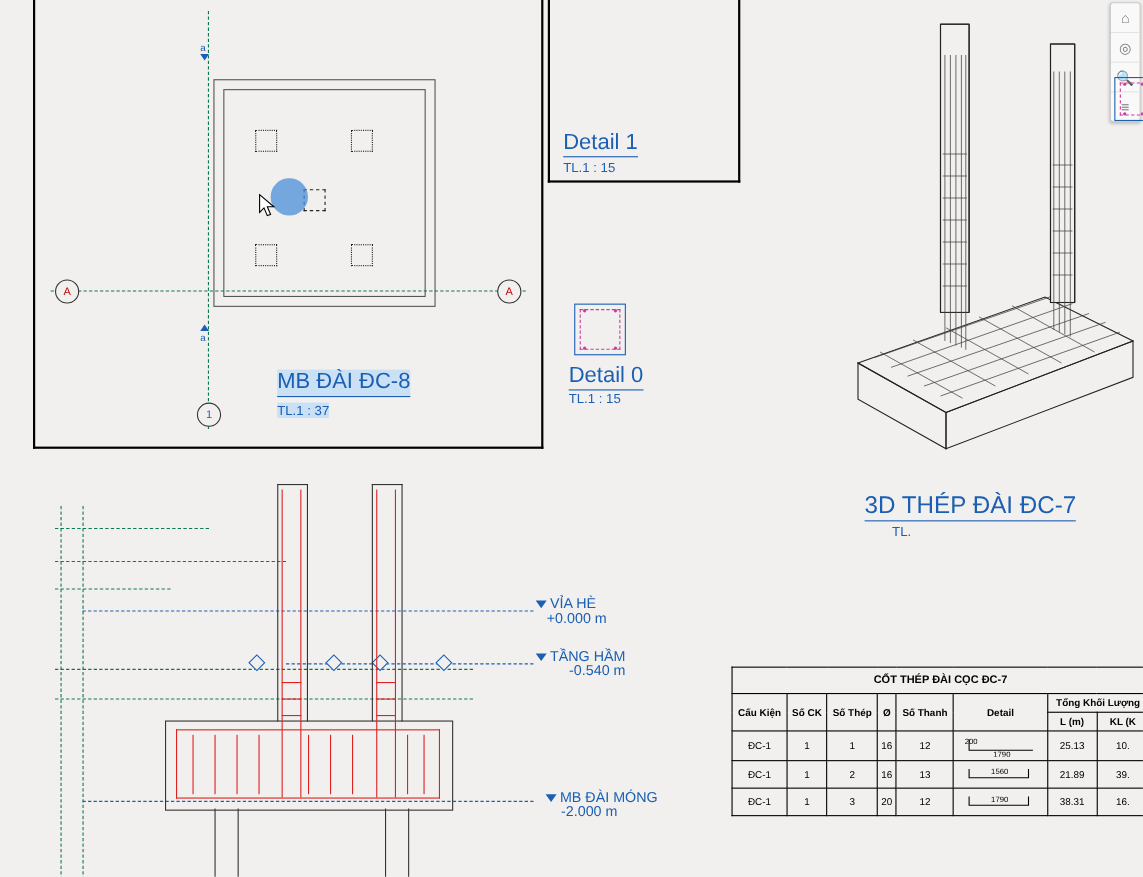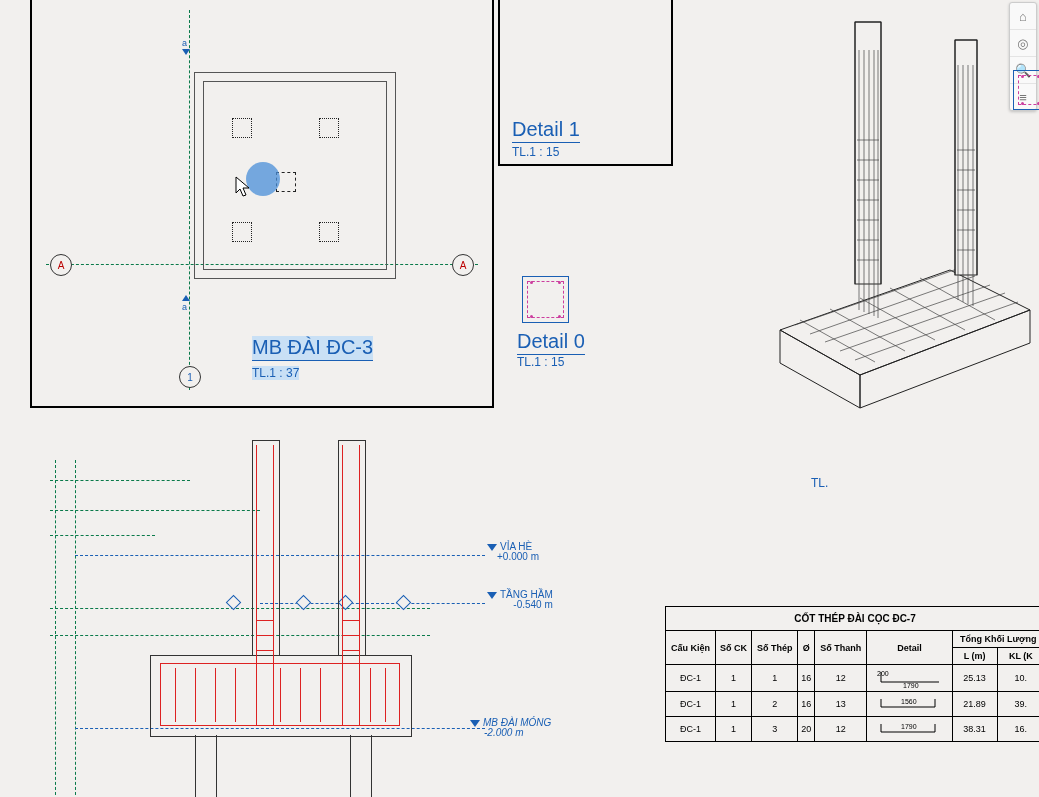--- a/index.html
+++ b/index.html
@@ -152,21 +152,21 @@
     width: 630px;
     height: 380px;
   }
   .level-line {
     position: absolute;
     border-top: 1px dashed #1a5fb4;
     height: 0;
   }
   .level-tag {
     position: absolute;
-    font-size: 10px;
+    font-size: 13px;
     color: #1a5fb4;
     line-height: 1;
   }
   .level-tri {
     display:inline-block;width:0;height:0;border-left:5px solid transparent;border-right:5px solid transparent;border-top:7px solid #1a5fb4;margin-right:3px;vertical-align:middle;
   }
   .rebar-line {
     position: absolute;
     background: #d22;
   }
@@ -257,21 +257,21 @@
     </div>
   </div>
 </div>
 
 <div class="cursor-arrow" style="top:176px;left:235px;">
   <svg viewBox="0 0 18 22">
         <path d="M1 1 L1 17 L5 13 L8 20 L11 19 L8 12 L14 12 Z" fill="#fff" stroke="#000" stroke-width="1"></path>
       </svg>
 </div>
 
-<div class="view-title title-mb">MB ĐÀI ĐC-3</div>
+<div class="view-title title-mb">MB ĐÀI ĐC-8</div>
 <div class="view-scale scale-mb">TL.1 : 37</div>
 
 <div class="view-frame detail1-frame">
   <div class="detail-box det1-box">
     <div class="det1-inner">
       <div class="det1-dot" style="top:-1px;left:2px;"></div>
       <div class="det1-dot" style="top:-1px;left:18px;"></div>
 
       <div class="det1-dot" style="bottom:-1px;left:2px;"></div>
       <div class="det1-dot" style="bottom:-1px;left:18px;"></div>
@@ -351,20 +351,21 @@
               <line x1="197" y1="160" x2="215" y2="160"></line>
         <line x1="197" y1="180" x2="215" y2="180"></line>
               <line x1="197" y1="200" x2="215" y2="200"></line>
         <line x1="197" y1="220" x2="215" y2="220"></line>
               <line x1="197" y1="240" x2="215" y2="240"></line>
       </g>
     </g>
   </g>
 </svg>
 </div>
+<div class="view-title title-3d">3D THÉP ĐÀI ĐC-7</div>
 <div class="view-scale scale-3d">TL.</div>
 
 <div class="section-view">
 
   <div class="dash-sect" style="top:60px;left:30px;width:140px;"></div>
   <div class="dash-sect" style="top:90px;left:30px;width:210px;"></div>
   <div class="dash-sect" style="top:115px;left:30px;width:105px;"></div>
   <div class="dash-sect" style="top:188px;left:30px;width:380px;"></div>
   <div class="dash-sect" style="top:215px;left:30px;width:380px;"></div>
   <div class="dash-sect-v" style="top:40px;left:35px;height:340px;"></div>
@@ -374,21 +375,21 @@
   <div class="level-tag" style="top:122px;left:467px;">
     <span class="level-tri"></span><span>VỈA HÈ</span><br>
     <span style="margin-left:10px;">+0.000 m</span>
   </div>
   <div class="level-line" style="top:183px;left:240px;width:225px;"></div>
   <div class="level-tag" style="top:170px;left:467px;text-align:right;">
     <span class="level-tri"></span><span>TẦNG HẦM</span><br>
     <span style="margin-left:14px;">-0.540 m</span>
   </div>
   <div class="level-line" style="top:308px;left:55px;width:410px;"></div>
-  <div class="level-tag" style="top:298px;left:450px;font-style:italic;">
+  <div class="level-tag" style="top:298px;left:476px;">
     <span class="level-tri"></span><span>MB ĐÀI MÓNG</span><br>
     <span style="margin-left:14px;">-2.000 m</span>
   </div>
 
   <div class="dim-tick" style="top:177px;left:208px;"></div>
   <div class="dim-tick" style="top:177px;left:278px;"></div>
   <div class="dim-tick" style="top:177px;left:320px;"></div>
   <div class="dim-tick" style="top:177px;left:378px;"></div>
 
   <div class="conc-outline" style="top:235px;left:130px;width:260px;height:80px;"></div>

